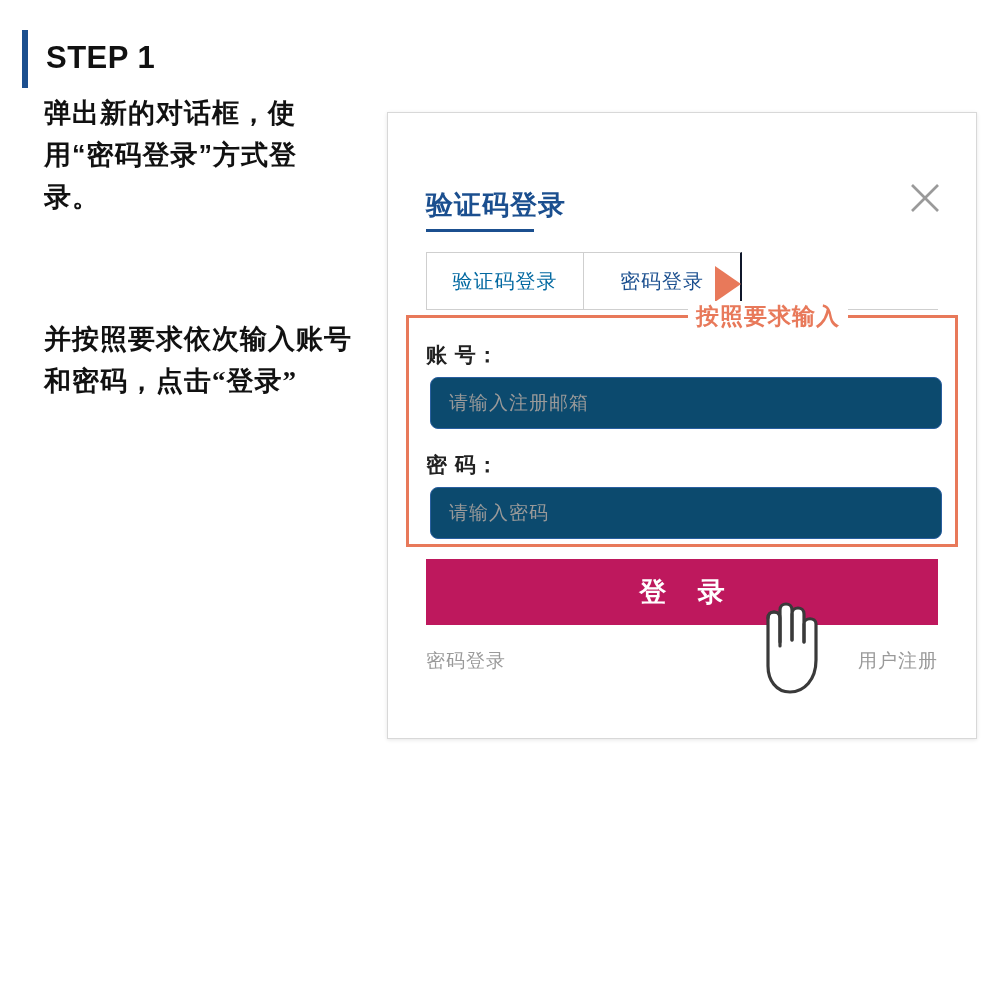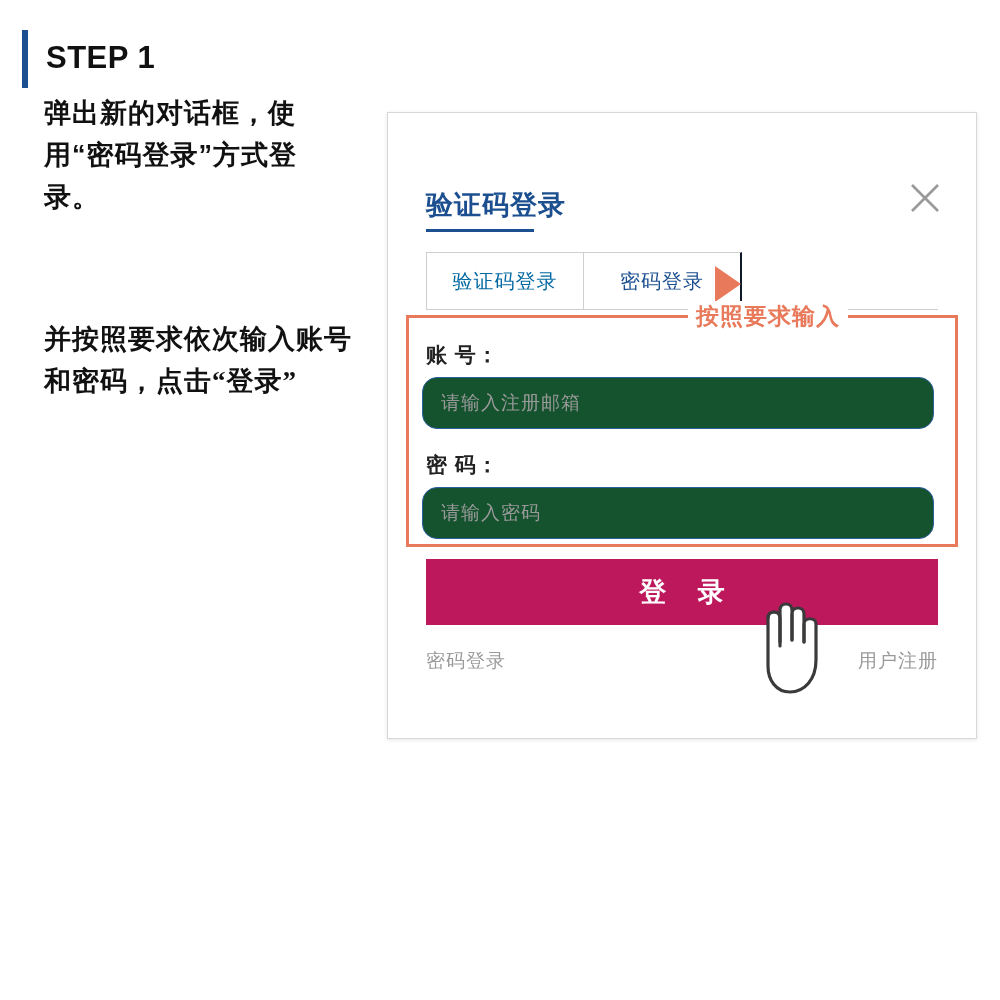--- a/index.html
+++ b/index.html
@@ -170,27 +170,27 @@
     font-size: 21px;
     font-weight: bold;
     color: #222222;
     letter-spacing: 1px;
   }
   .label-account { top: 228px; }
   .label-password { top: 338px; }
 
   .input {
     position: absolute;
-    left: 34px;
+    left: 42px;
     width: 512px;
     height: 52px;
     box-sizing: border-box;
     border: 1px solid #2a5fa0;
-    border-radius: 15px;
-    background: #14532d;
+    border-radius: 8px;
+    background: #0c4a6e;
     font-size: 19px;
     color: #999999;
     padding: 0 18px;
     font-family: "Liberation Sans", "DejaVu Sans", sans-serif;
     letter-spacing: 1px;
     outline: none;
   }
   .input::placeholder { color: #999999; }
   .input-account { top: 264px; }
   .input-password { top: 374px; }

